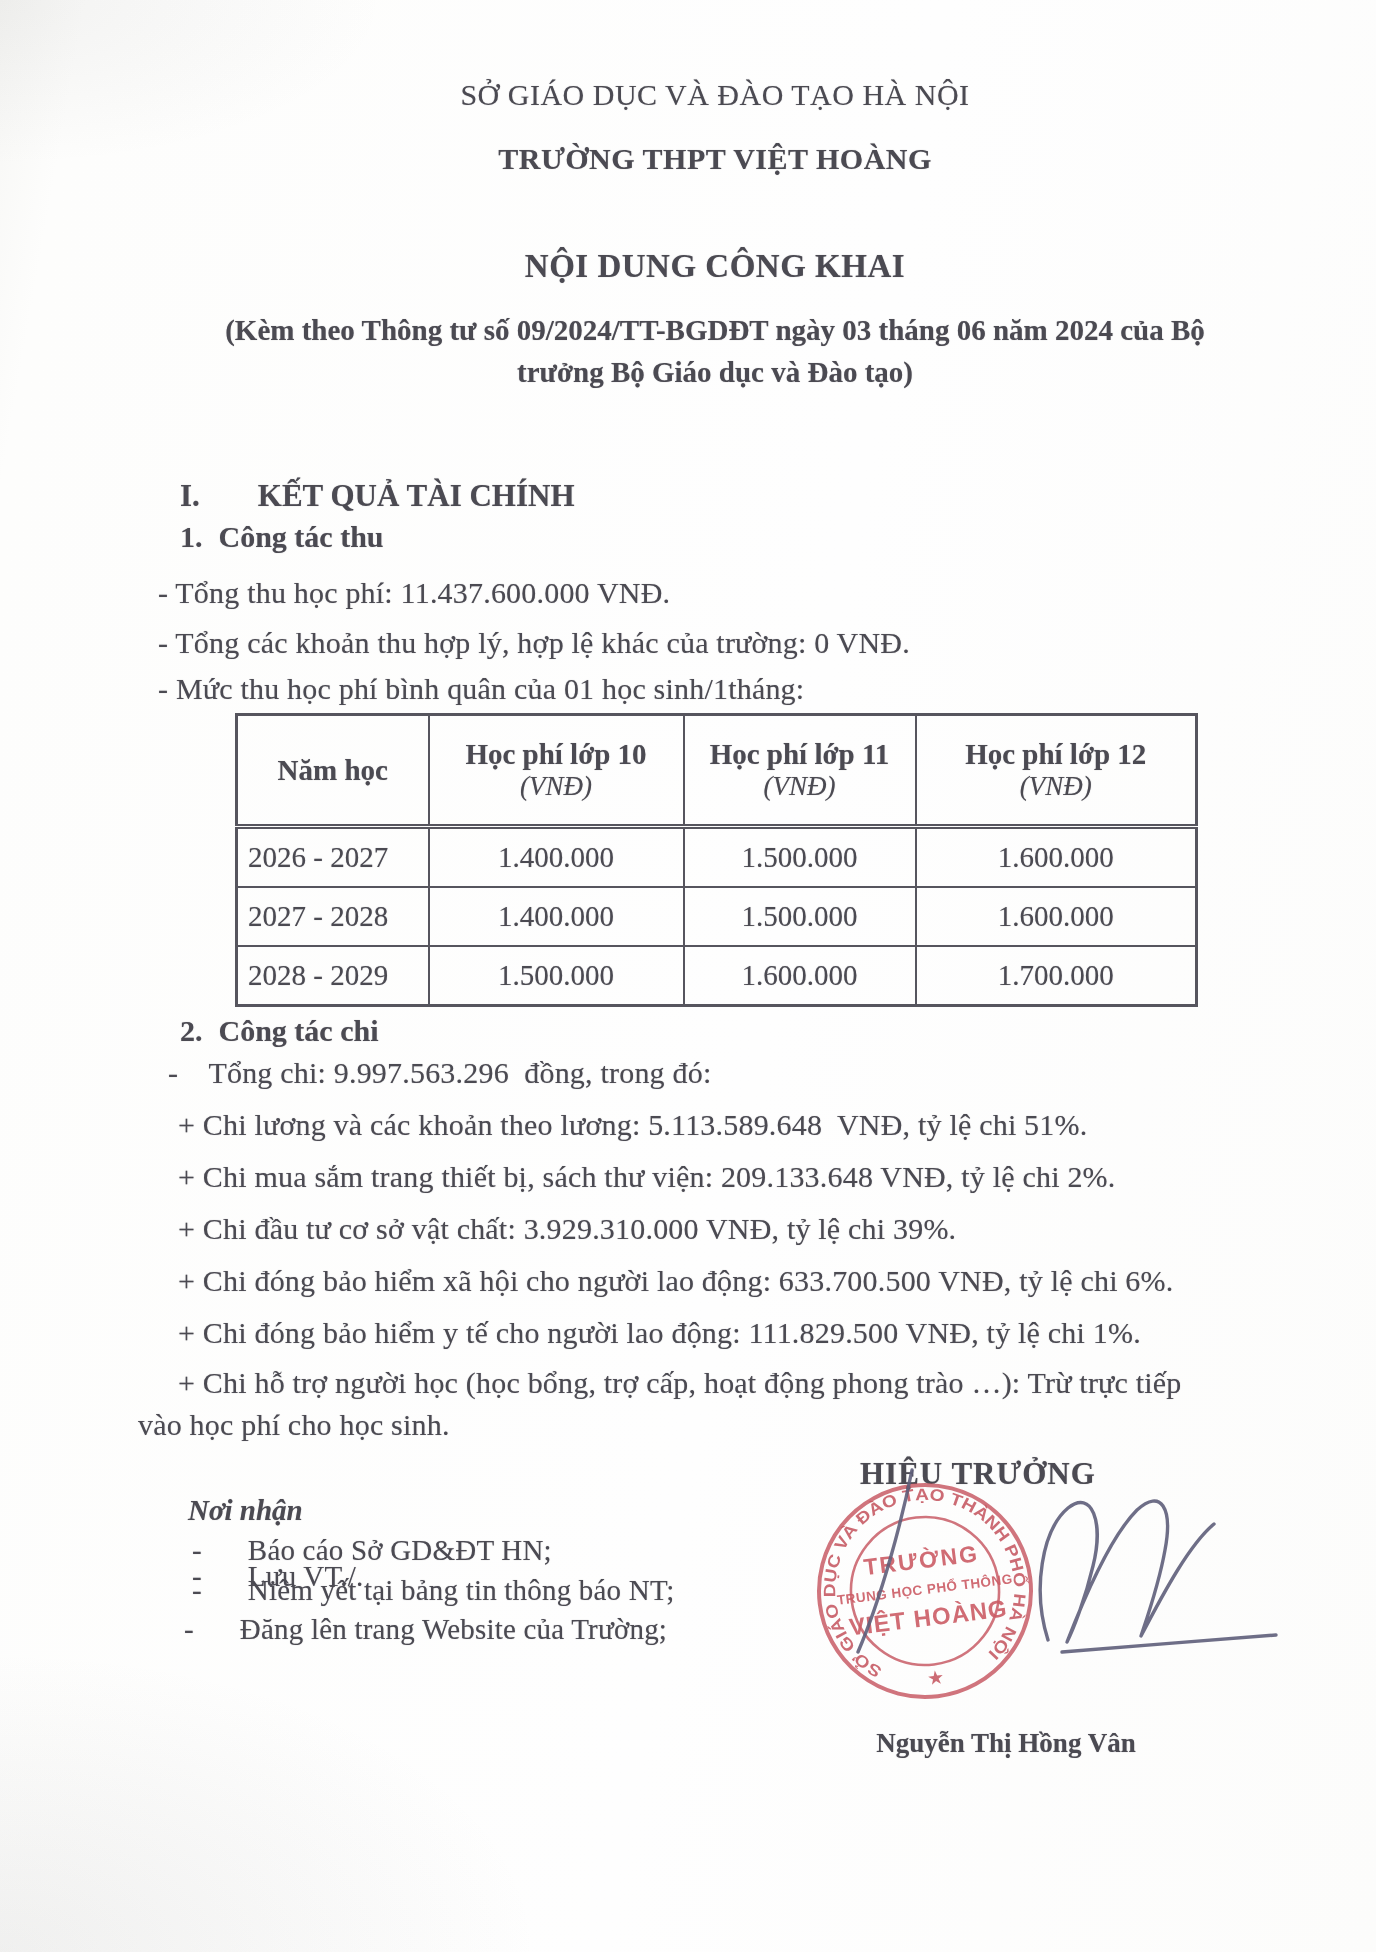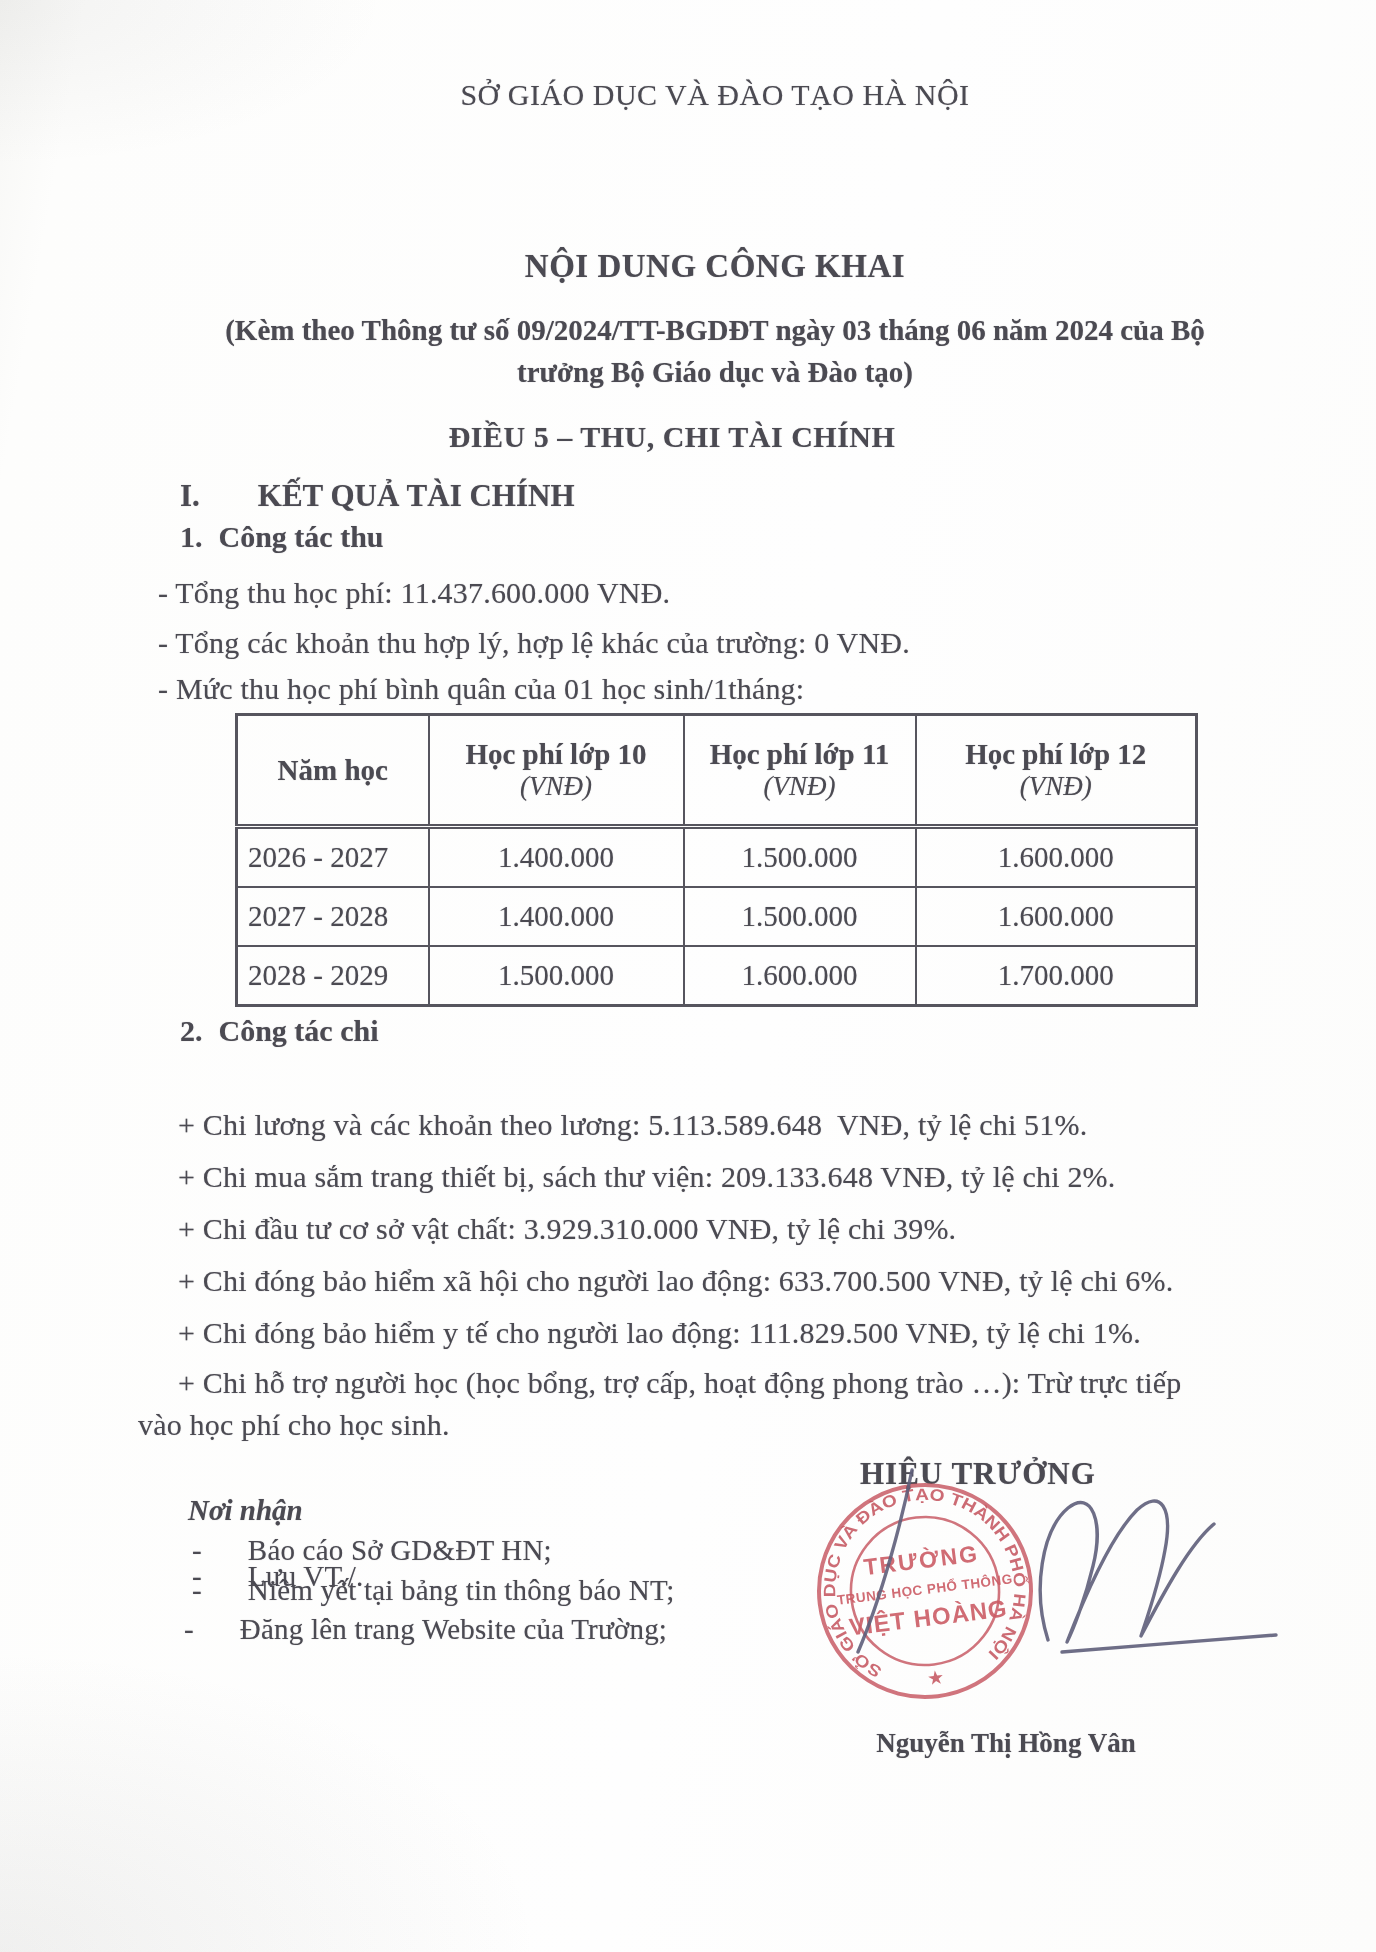--- a/index.html
+++ b/index.html
@@ -36,25 +36,25 @@
   
   .stamp-wrap{position:absolute;left:812px;top:1478px;width:226px;height:226px;transform:rotate(-7deg);opacity:0.93;}
   .sig-wrap{position:absolute;left:820px;top:1438px;width:470px;height:270px;}
 </style>
 </head>
 <body>
 
 <div class="page">
 
   <div class="abs centerblock soft" style="left:60px;top:78px;width:1310px;font-size:30px;letter-spacing:0.5px;">SỞ GIÁO DỤC VÀ ĐÀO TẠO HÀ NỘI</div>
+  <div class="abs centerblock b soft" style="left:60px;top:142px;width:1310px;font-size:30px;letter-spacing:0.5px;">TRƯỜNG THPT VIỆT HOÀNG</div>
 
   <div class="abs centerblock b soft" style="left:60px;top:248px;width:1310px;font-size:33px;letter-spacing:0.5px;">NỘI DUNG CÔNG KHAI</div>
   <div class="abs centerblock b soft" style="left:60px;top:314px;width:1310px;font-size:29px;">(Kèm theo Thông tư số 09/2024/TT-BGDĐT ngày 03 tháng 06 năm 2024 của Bộ</div>
   <div class="abs centerblock b soft" style="left:60px;top:356px;width:1310px;font-size:29px;">trưởng Bộ Giáo dục và Đào tạo)</div>
-  <div class="abs centerblock b soft" style="left:0px;top:420px;width:1344px;font-size:30px;letter-spacing:0.5px;">ĐIỀU 5 – THU, CHI TÀI CHÍNH</div>
 
   <div class="abs b soft" style="left:180px;top:478px;font-size:31px;"><span>I.</span><span style="display:inline-block;width:58px;"></span><span>KẾT QUẢ TÀI CHÍNH</span></div>
 
   <div class="abs b soft" style="left:180px;top:520px;font-size:30px;"><span>1.</span><span style="display:inline-block;width:16px;"></span><span>Công tác thu</span></div>
 
   <div class="abs body-line soft" style="left:158px;top:576px;">- Tổng thu học phí: 11.437.600.000 VNĐ.</div>
   <div class="abs body-line soft" style="left:158px;top:626px;">- Tổng các khoản thu hợp lý, hợp lệ khác của trường: 0 VNĐ.</div>
   <div class="abs body-line soft" style="left:158px;top:672px;">- Mức thu học phí bình quân của 01 học sinh/1tháng:</div>
 
   <table class="fee abs soft" style="left:235px;top:713px;width:960px;">
@@ -86,20 +86,21 @@
         <td class="yearcell">2028 - 2029</td>
         <td>1.500.000</td>
         <td>1.600.000</td>
         <td>1.700.000</td>
       </tr>
     </tbody>
   </table>
 
   <div class="abs b soft" style="left:180px;top:1014px;font-size:30px;"><span>2.</span><span style="display:inline-block;width:16px;"></span><span>Công tác chi</span></div>
 
+  <div class="abs body-line soft" style="left:168px;top:1056px;">-    Tổng chi: 9.997.563.296  đồng, trong đó:</div>
 
   <div class="abs body-line soft" style="left:178px;top:1108px;">+ Chi lương và các khoản theo lương: 5.113.589.648  VNĐ, tỷ lệ chi 51%.</div>
   <div class="abs body-line soft" style="left:178px;top:1160px;">+ Chi mua sắm trang thiết bị, sách thư viện: 209.133.648 VNĐ, tỷ lệ chi 2%.</div>
   <div class="abs body-line soft" style="left:178px;top:1212px;">+ Chi đầu tư cơ sở vật chất: 3.929.310.000 VNĐ, tỷ lệ chi 39%.</div>
   <div class="abs body-line soft" style="left:178px;top:1264px;">+ Chi đóng bảo hiểm xã hội cho người lao động: 633.700.500 VNĐ, tỷ lệ chi 6%.</div>
   <div class="abs body-line soft" style="left:178px;top:1316px;">+ Chi đóng bảo hiểm y tế cho người lao động: 111.829.500 VNĐ, tỷ lệ chi 1%.</div>
   <div class="abs body-line soft" style="left:178px;top:1366px;">+ Chi hỗ trợ người học (học bổng, trợ cấp, hoạt động phong trào …): Trừ trực tiếp</div>
   <div class="abs body-line soft" style="left:138px;top:1408px;">vào học phí cho học sinh.</div>
 
   <div class="abs b soft" style="left:860px;top:1456px;width:300px;text-align:left;font-size:31px;letter-spacing:1px;">HIỆU TRƯỞNG</div>

